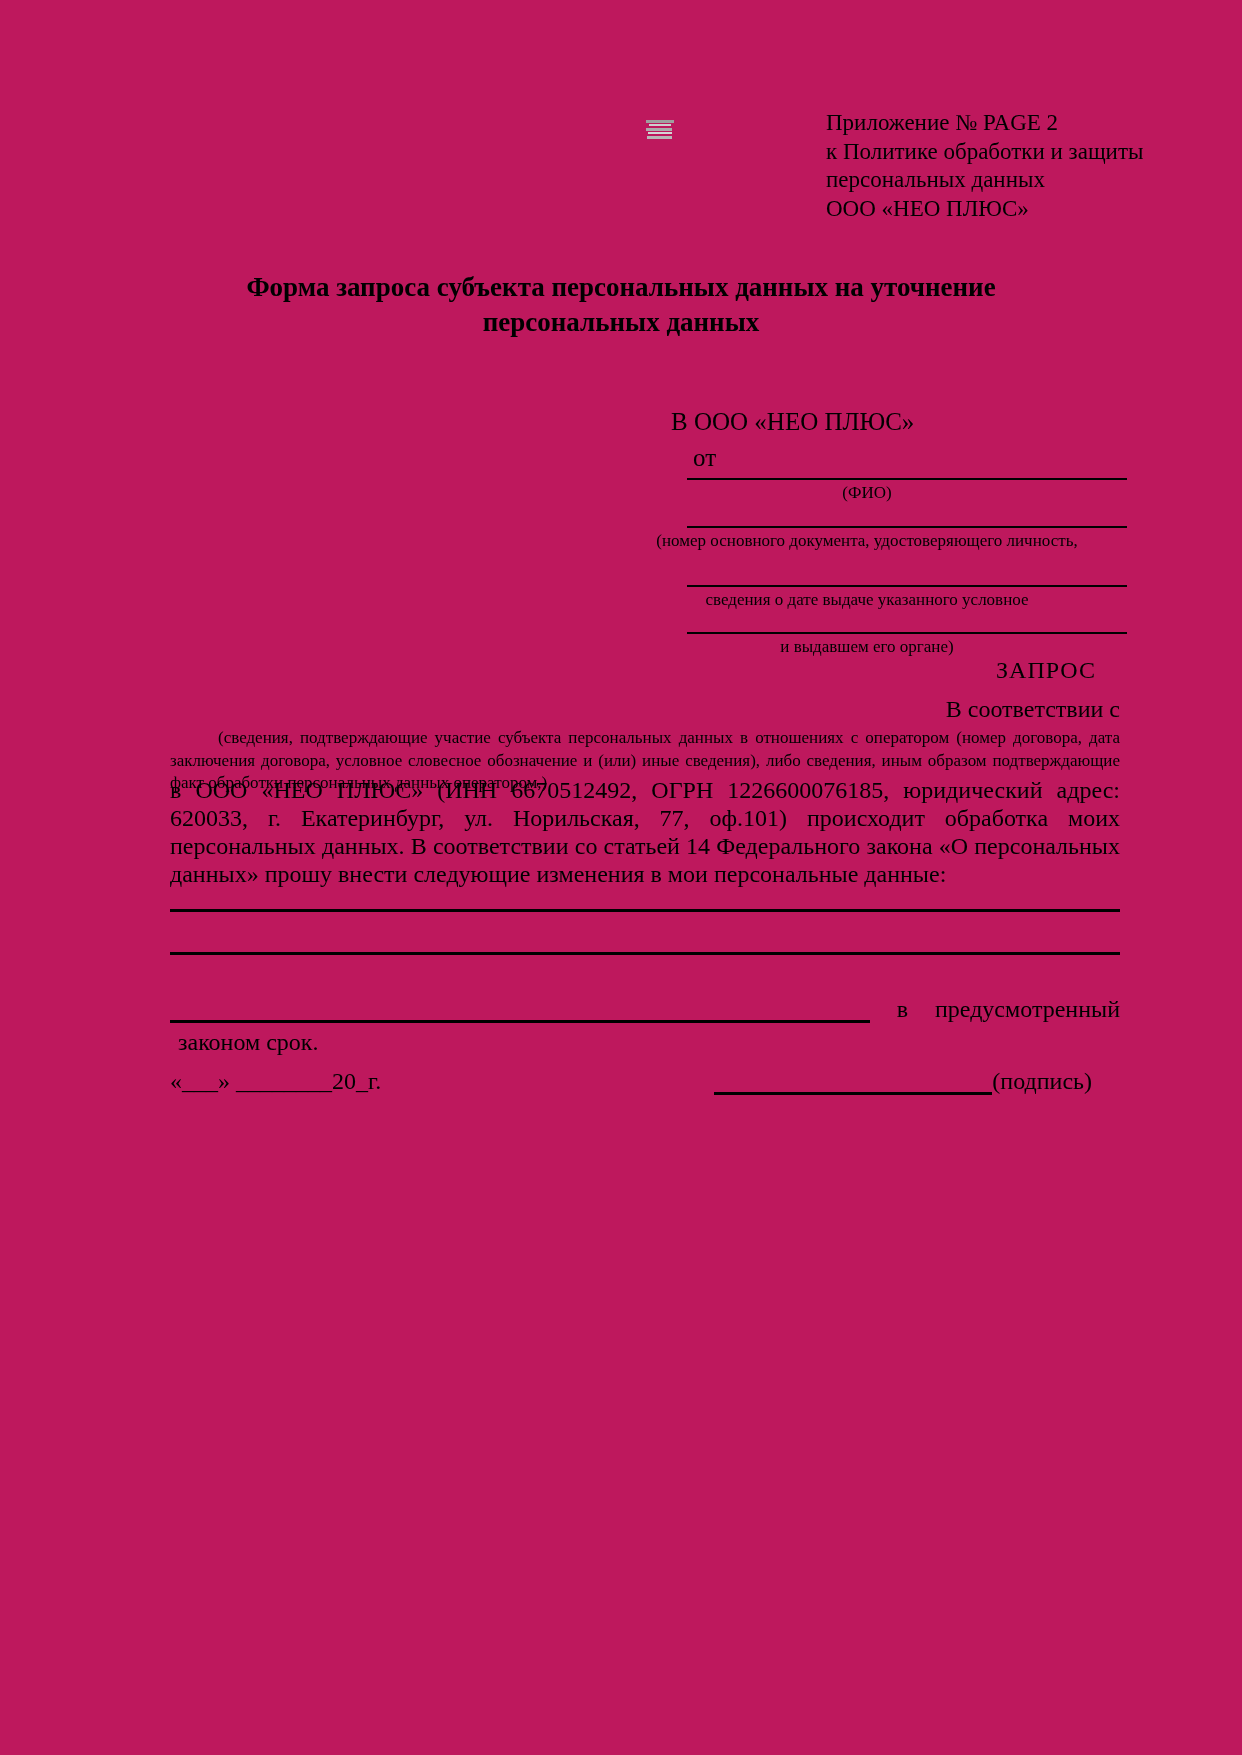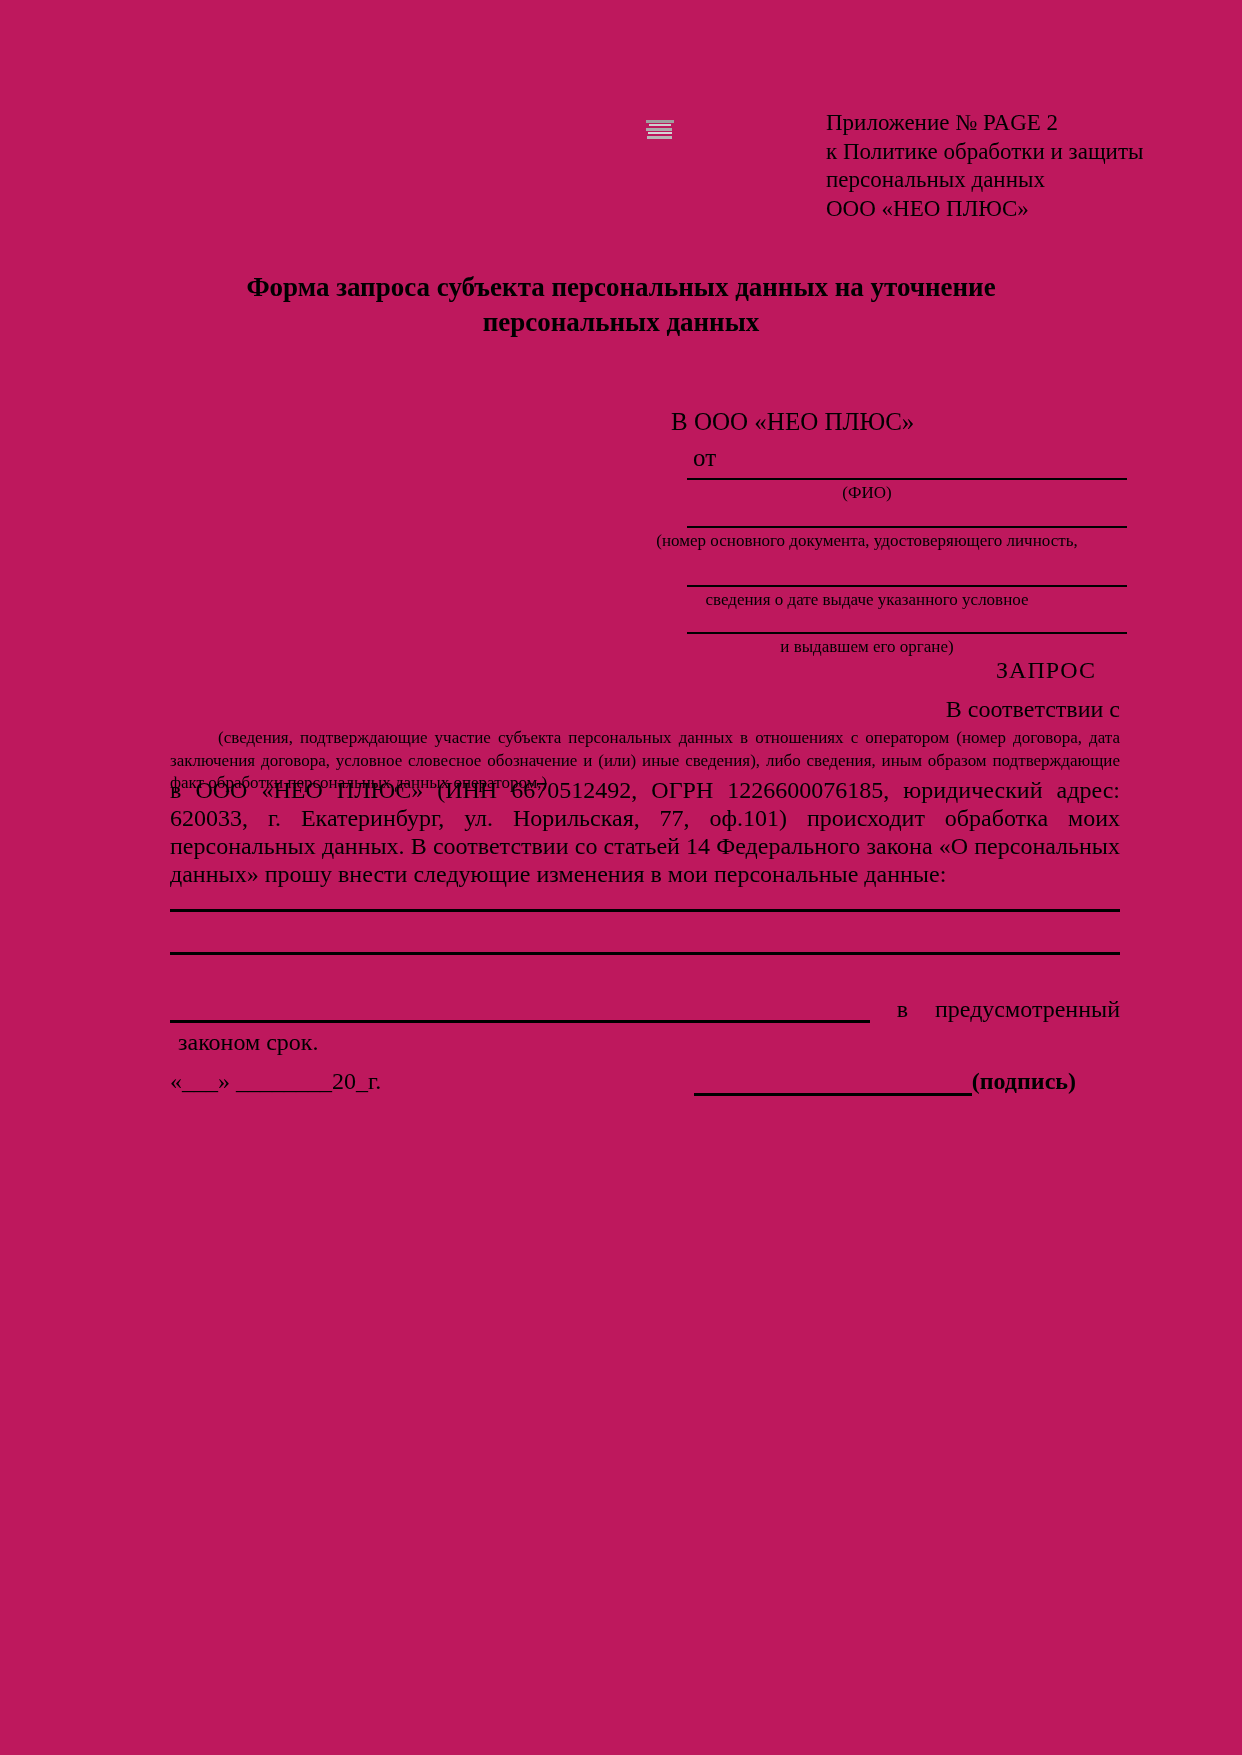--- a/index.html
+++ b/index.html
@@ -79,21 +79,21 @@
     display: flex; justify-content: space-between; align-items: flex-end;
   }
   .addr-fill { width: 700px; border-bottom: 3px solid #000; height: 24px; }
 
   .reply-tail { position: absolute; left: 178px; top: 1028px; font-size: 24px; line-height: 28px; }
 
   .sig-row {
     position: absolute; left: 170px; top: 1066px; width: 950px;
     font-size: 24px; line-height: 30px; display: flex; align-items: flex-end;
   }
-  .sig-right { margin-left: auto; margin-right: 44px; display: flex; align-items: center; font-weight: bold; }
+  .sig-right { margin-left: auto; margin-right: 28px; display: flex; align-items: flex-start; }
   .sig-line { width: 278px; border-bottom: 3px solid #000; height: 26px; }
 </style>
 </head>
 <body>
 
 <div class="page">
 
   <div class="artifact-icon"></div>
 
   <div class="header-block">

